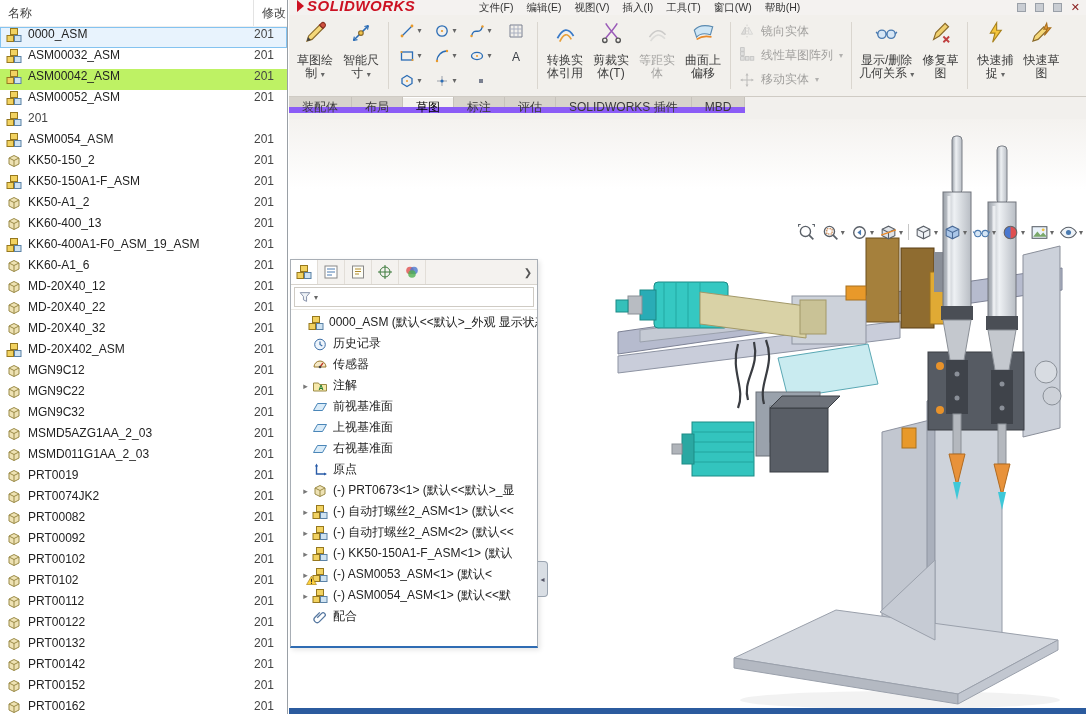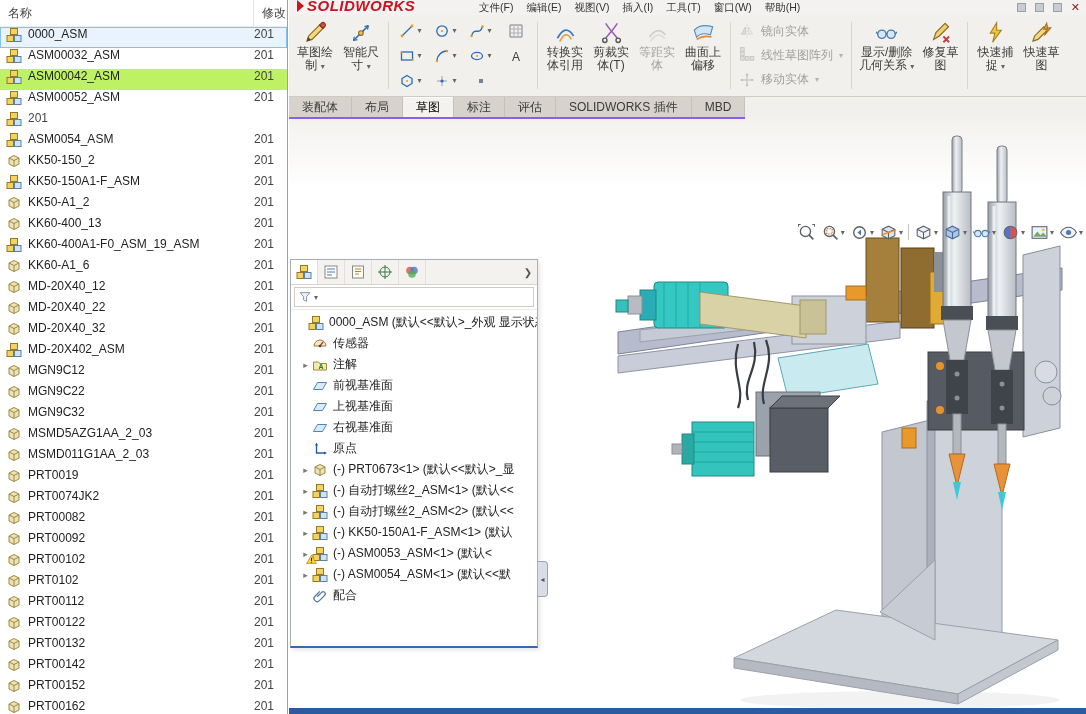--- a/index.html
+++ b/index.html
@@ -28,33 +28,33 @@
 .logo-text{color:#cc1122;font-weight:bold;font-style:italic;font-size:15px;letter-spacing:.5px}
 .menus{position:absolute;left:190px;top:1px;display:flex;gap:13px;font-size:10.5px;color:#333}
 .mbicons{position:absolute;right:6px;top:2px;display:flex;gap:9px;align-items:center}
 .mbsq{width:9px;height:9px;background:#c9cdd3;border:1px solid #9aa0a8}
 .mbx{color:#8a2020;font-size:11px;line-height:10px}
 
 
 .ribbon{position:absolute;left:0;top:15px;right:0;height:82px;background:#f2f0ec;border-bottom:1px solid #cfcbc4;display:flex;align-items:stretch;padding:2px 1px;overflow:hidden}
 .rgroup{display:flex;align-items:stretch;padding:0 2px}
 .rsep{width:1px;background:#dad6cf;margin:5px 2px}
-.rbtn-lg{min-width:46px;display:flex;flex-direction:column;align-items:center;padding:4px 3px 0;gap:2px;color:#3c3c3c;font-size:12px;line-height:13px;text-align:center}
+.rbtn-lg{min-width:46px;display:flex;flex-direction:column;align-items:center;padding:4px 3px 0;gap:10px;color:#3c3c3c;font-size:12px;line-height:13px;text-align:center}
 .ric{width:23px;height:23px}
 .ric16{width:16px;height:16px;flex:none}
 .ric svg,.ric16 svg{width:100%;height:100%;display:block}
 .disabled{opacity:.45;filter:grayscale(.9)}
 .dd{font-size:8px;color:#666}
 .grid{display:grid;grid-template-columns:repeat(4,35px);grid-auto-rows:25px;align-content:center}
 .rcell{display:flex;align-items:center;justify-content:center;gap:2px}
 .stack{display:flex;flex-direction:column;justify-content:space-around;padding:2px 2px}
 .rbtn-sm{display:flex;align-items:center;gap:6px;height:24px;padding:0 4px;color:#3c3c3c;white-space:nowrap}
 
 
-.tabs{position:absolute;left:0;top:97px;height:22px;display:inline-flex;background:#d7d3cc;border-bottom:2px solid #8b5cf6}
+.tabs{position:absolute;left:0;top:97px;height:16px;display:inline-flex;background:#d7d3cc;border-bottom:6px solid #8b5cf6}
 .tab{padding:0 13px;line-height:21px;color:#3a3a3a;border-right:1px solid #c6c2bb;white-space:nowrap}
 .tab.active{background:#f4f2ee;color:#000;box-shadow:inset 0 1px 0 #fff}
 
 
 .viewport{position:absolute;left:0;top:119px;right:0;bottom:6px;background:linear-gradient(#f4f2ef,#ffffff 70px)}
 .model{position:absolute;left:0;top:0;width:100%;height:100%}
 
 
 .hud{position:absolute;right:3px;top:101px;display:flex;align-items:center;gap:5px;height:24px}
 .hbtn{display:flex;align-items:center;gap:1px}
@@ -990,20 +990,30 @@
                   <rect x="1" y="8.5" width="6.5" height="6" fill="#f2d260" stroke="#96781e"></rect>
                   <rect x="8.5" y="8.5" width="6.5" height="6" fill="#cfe3f2" stroke="#5b82a6"></rect>
                 </svg>
               </span>
               <span class="tlbl">0000_ASM (默认&lt;&lt;默认&gt;_外观 显示状态</span>
             </div>
             <div class="trow lvl1">
               <span class="tw"></span>
               <span class="ticon">
                 <svg viewBox="0 0 16 16">
+                  <circle cx="8" cy="8.5" r="5.3" fill="#eef5fc" stroke="#3c6ea6"></circle>
+                  <path d="M8 5.5V8.5L10.3 10" fill="none" stroke="#3c6ea6" stroke-width="1.2"></path>
+                </svg>
+              </span>
+              <span class="tlbl">历史记录</span>
+            </div>
+            <div class="trow lvl1">
+              <span class="tw"></span>
+              <span class="ticon">
+                <svg viewBox="0 0 16 16">
                   <path d="M2 10a6 6 0 0 1 12 0z" fill="#f5e9c8" stroke="#9a7a2e"></path>
                   <path d="M8 10 11 6" stroke="#c0392b" stroke-width="1.3"></path>
                   <circle cx="8" cy="10" r="1.3" fill="#444"></circle>
                 </svg>
               </span>
               <span class="tlbl">传感器</span>
             </div>
             <div class="trow lvl1">
               <span class="tw">▸</span>
               <span class="ticon">

